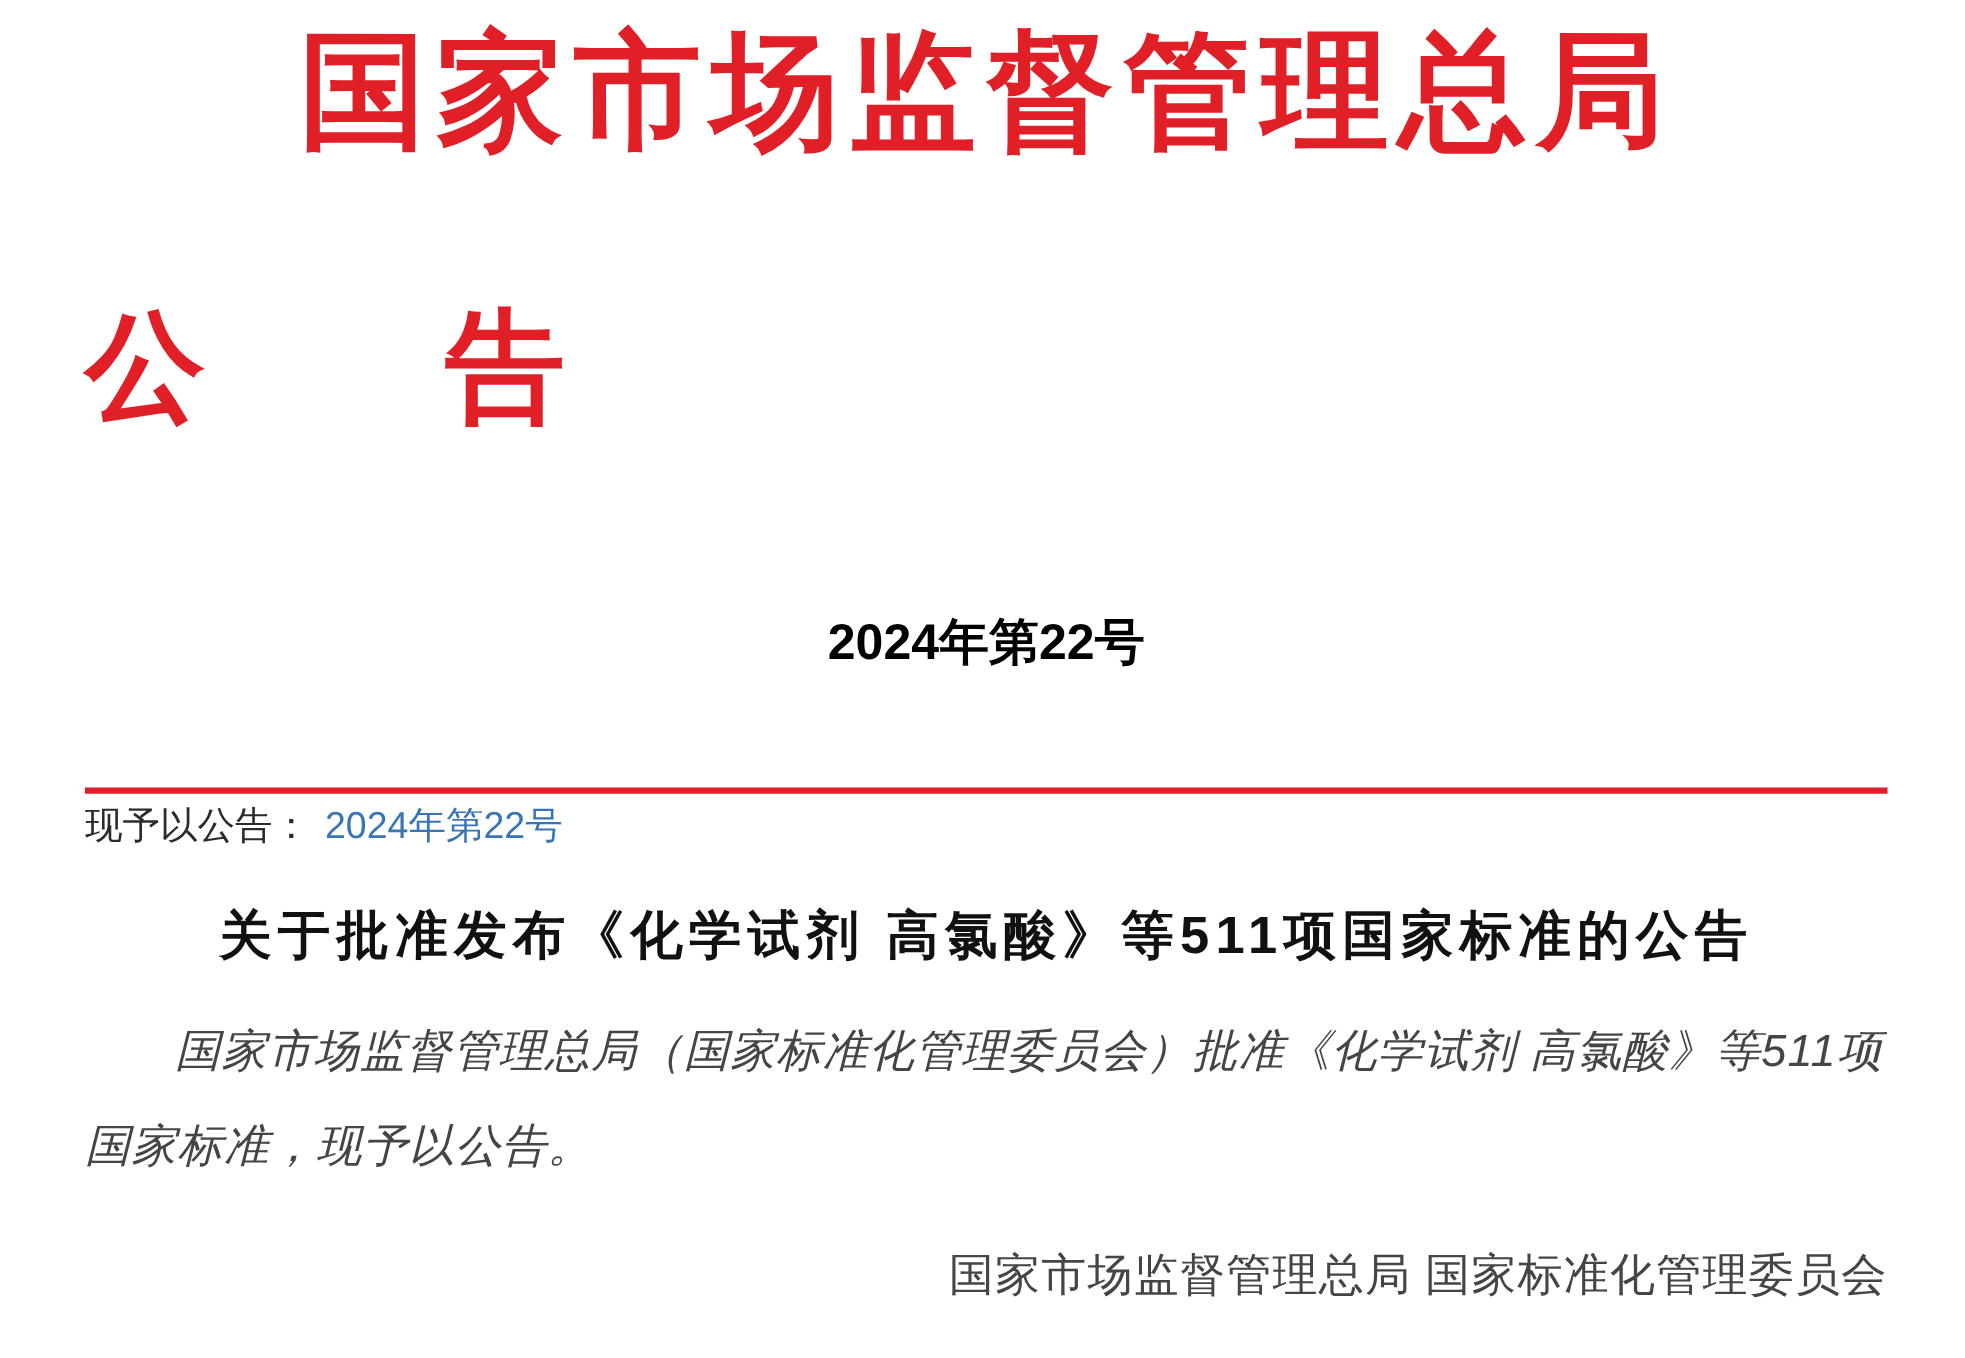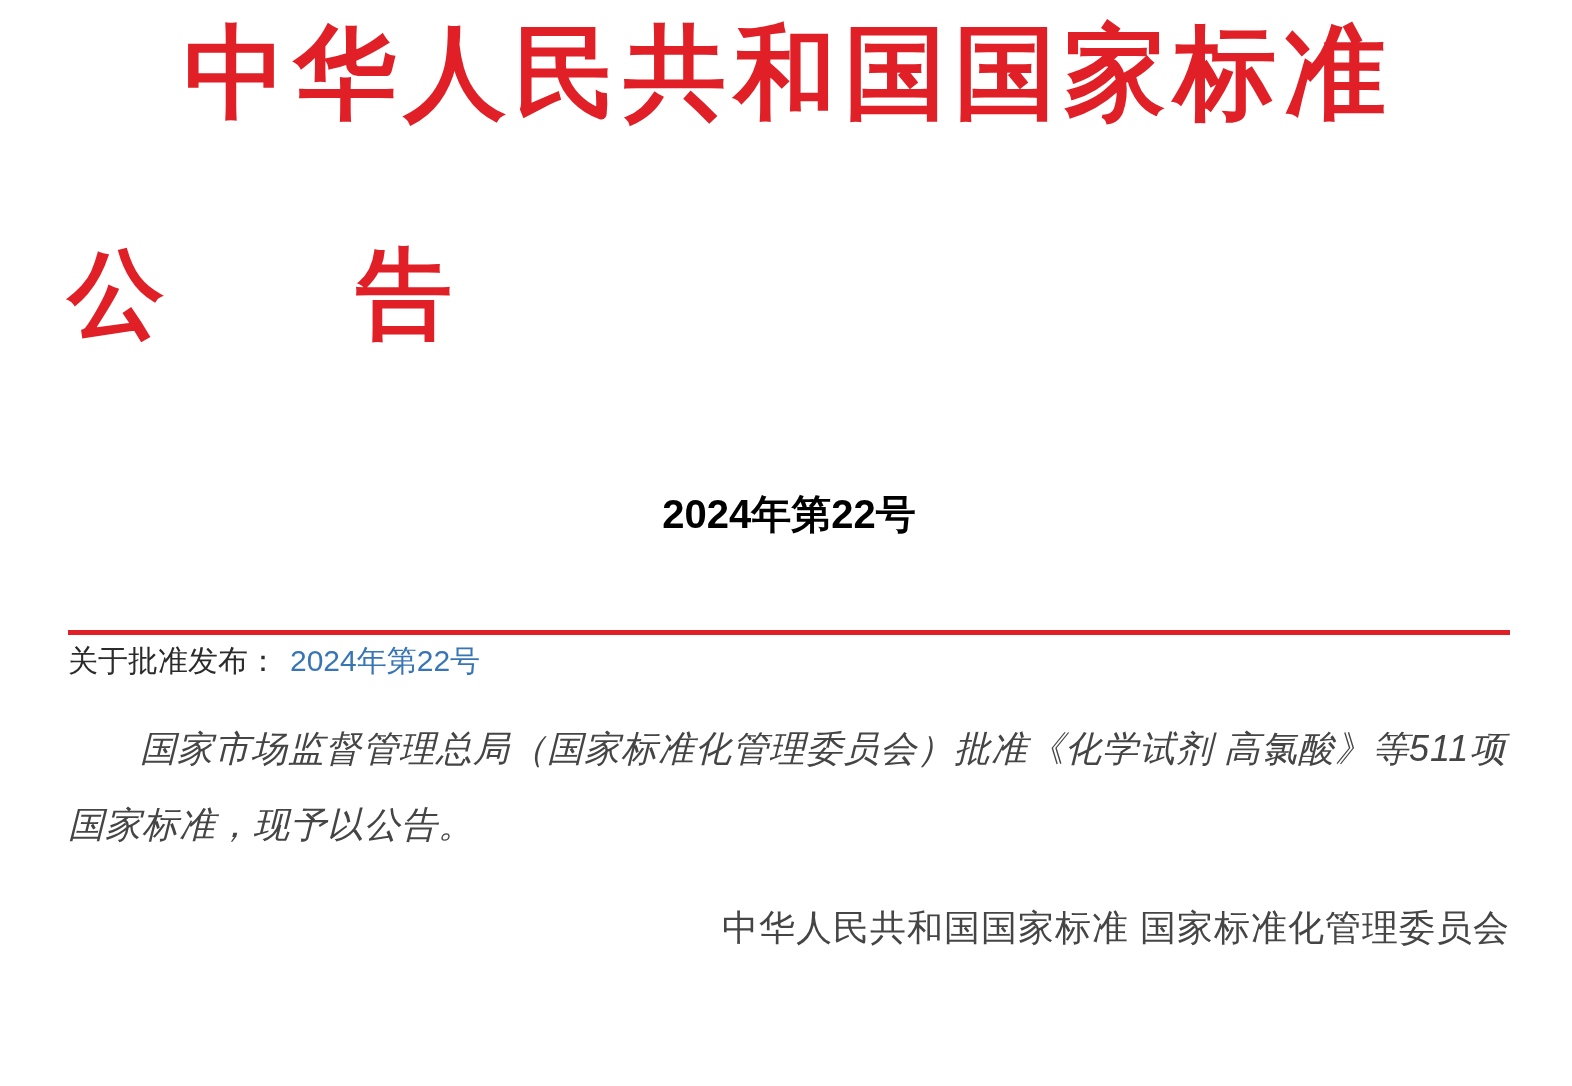--- a/index.html
+++ b/index.html
@@ -99,30 +99,31 @@
     text-align: right;
     line-height: 1.15;
     letter-spacing: 1px;
   }
 </style>
 </head>
 <body>
 
 <div class="page">
 
-  <h1 class="main-title">中华人民共和国国家标准</h1>
+  <h1 class="main-title">国家市场监督管理总局</h1>
 
   <h2 class="announcement-title">公　　告</h2>
 
   <div class="issue-number">2024年第22号</div>
 
   <hr class="divider">
 
   <div class="attachment-row">
-    <span class="attachment-label">关于批准发布：</span><a class="attachment-link" href="#">2024年第22号</a>
+    <span class="attachment-label">现予以公告：</span><a class="attachment-link" href="#">2024年第22号</a>
   </div>
 
+  <h3 class="notice-title">关于批准发布《化学试剂 高氯酸》等511项国家标准的公告</h3>
 
   <p class="body-paragraph">国家市场监督管理总局（国家标准化管理委员会）批准《化学试剂 高氯酸》等511项国家标准，现予以公告。</p>
 
-  <div class="signature">中华人民共和国国家标准 国家标准化管理委员会</div>
+  <div class="signature">国家市场监督管理总局 国家标准化管理委员会</div>
 
 </div>
 
 </body></html>

